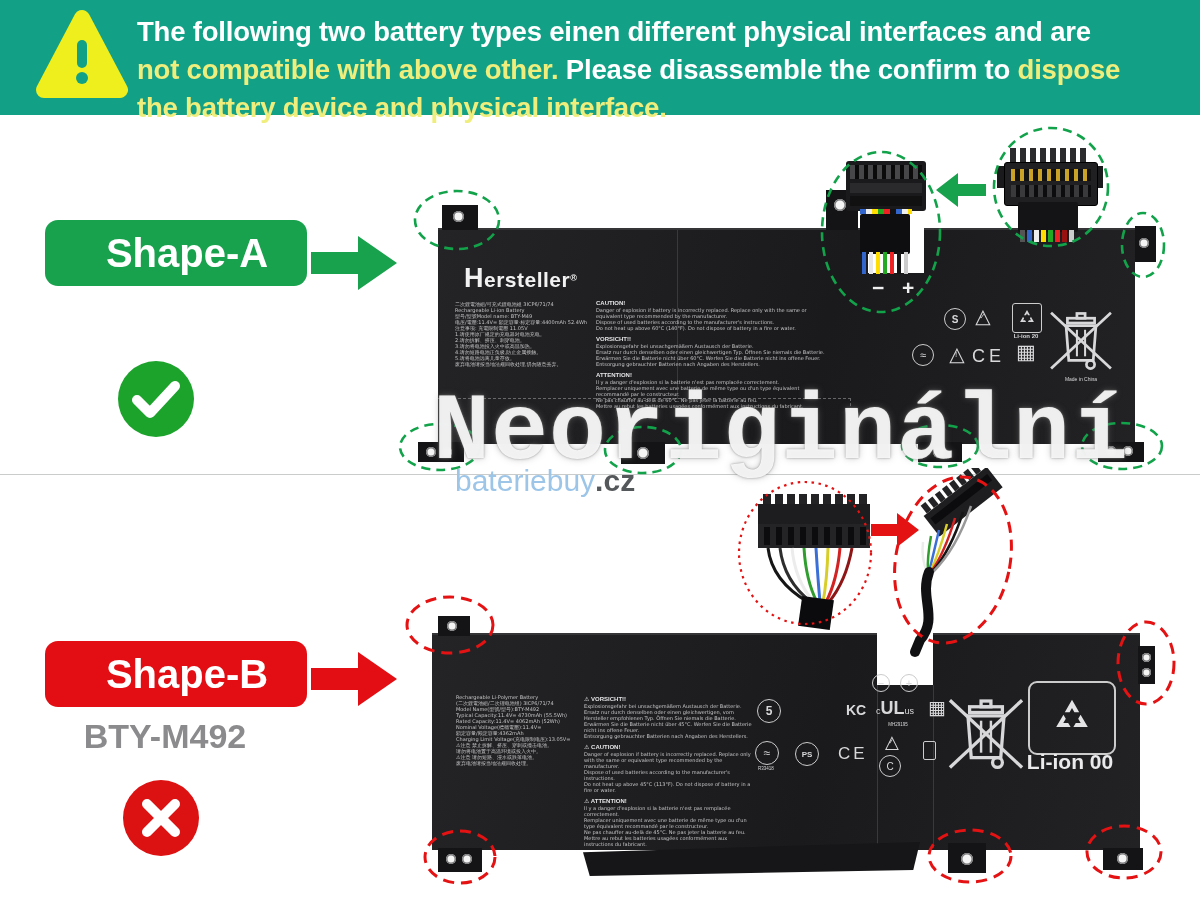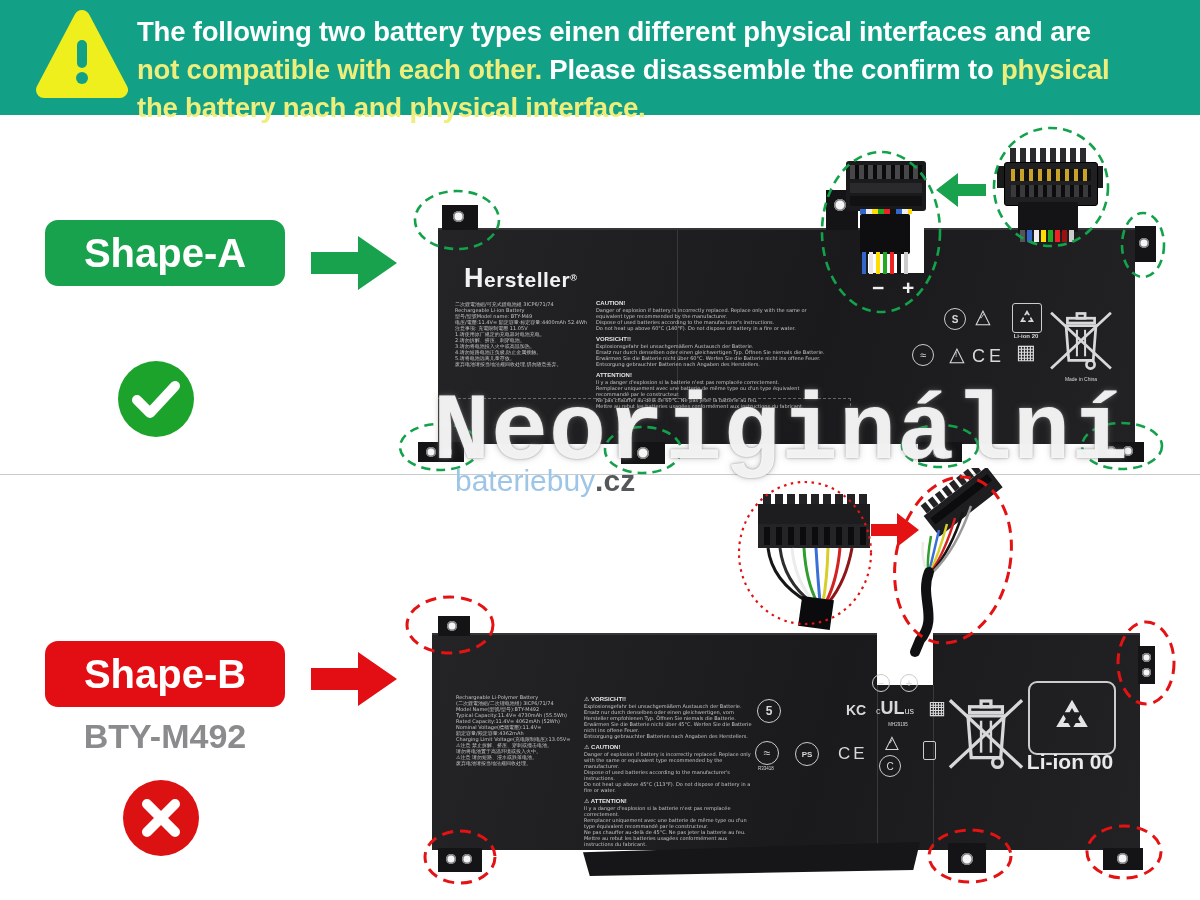--- a/index.html
+++ b/index.html
@@ -7,21 +7,21 @@
   .abs{position:absolute;}
   #stage{position:relative;width:1200px;height:900px;background:#fff;}
 
   
   #hdr{left:0;top:0;width:1200px;height:115px;background:#12A187;}
   #hdr-text{left:137px;top:13px;width:1040px;font-size:27.5px;font-weight:bold;line-height:38px;letter-spacing:-0.2px;}
   .hw{color:#ffffff;} .hy{color:#EFEE7C;}
 
   
   .shape-rect{width:240px;height:66px;border-radius:13px;color:#fff;font-size:40px;font-weight:bold;
-    display:flex;align-items:center;justify-content:center;}
+    display:flex;align-items:center;justify-content:center;padding-left:22px;}
   #shapeA-rect{left:45px;top:220px;background:#18A24D;}
   #shapeB-rect{left:45px;top:641px;background:#E30E13;}
   .model-txt{left:45px;width:240px;text-align:center;font-size:34px;font-weight:bold;color:#8B8B8D;}
   #modelA{top:296px;} #modelB{top:717px;}
 
   
   .batt{background:linear-gradient(105deg,#242426,#1a1a1c 55%,#222224);border-top:2px solid #353537;}
   .tab{background:#141416;position:absolute;}
   .hole{position:absolute;background:#f5f5f5;border-radius:50%;box-shadow:inset 0 0 0 1.5px #7a7a7c;}
   .seamv{position:absolute;width:1px;background:#39393b;}
@@ -64,23 +64,23 @@
 
   <div id="hdr" class="abs">
     <svg class="abs" style="left:36px;top:8px;" width="92" height="96" viewBox="0 0 92 96">
       <polygon points="46,10 84,82 8,82" fill="#EFEF1D" stroke="#EFEF1D" stroke-width="16" stroke-linejoin="round"></polygon>
       <rect x="41" y="32" width="10" height="28" rx="5" fill="#12A187"></rect>
       <circle cx="46" cy="70" r="6" fill="#12A187"></circle>
     </svg>
     <div id="hdr-text" class="abs">
       <div><span class="hw">The following two battery types einen different physical interfaces and are</span></div>
       <div>
-        <span class="hy">not compatible with each other.</span><span class="hw"> Please disassemble the confirm to </span><span class="hy">physical</span>
-      </div>
-      <div><span class="hy">the battery nach and physical interface.</span></div>
+        <span class="hy">not compatible with above other.</span><span class="hw"> Please disassemble the confirm to </span><span class="hy">dispose</span>
+      </div>
+      <div><span class="hy">the battery device and physical interface.</span></div>
     </div>
   </div>
 
   <div id="shapeA-rect" class="abs shape-rect">
     <span>Shape-A</span>
   </div>
   <svg class="abs" style="left:117px;top:360px;" width="78" height="78" viewBox="0 0 78 78">
     <circle cx="39" cy="39" r="38" fill="#1CA32C"></circle>
     <path d="M20 40 L33 53 L58 26" fill="none" stroke="#fff" stroke-width="10" stroke-linecap="round" stroke-linejoin="round"></path>
   </svg>

